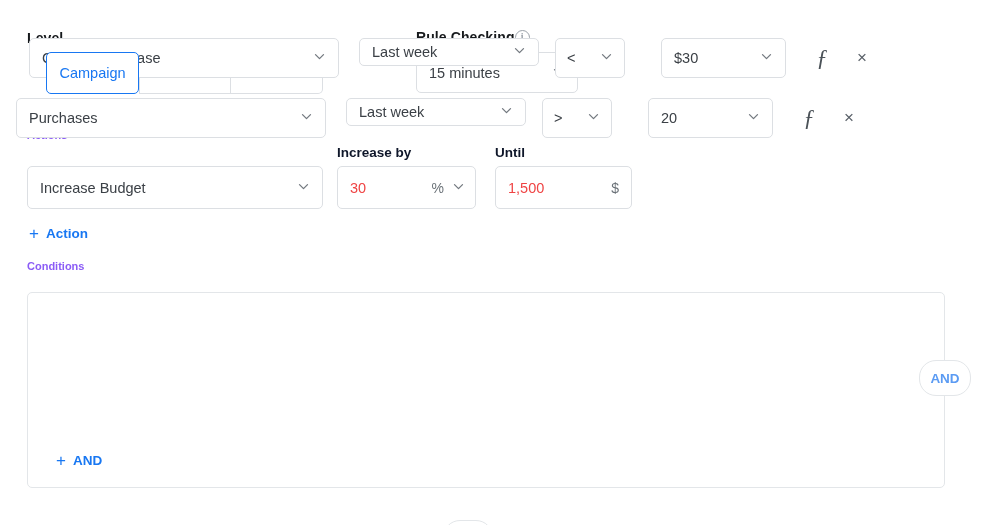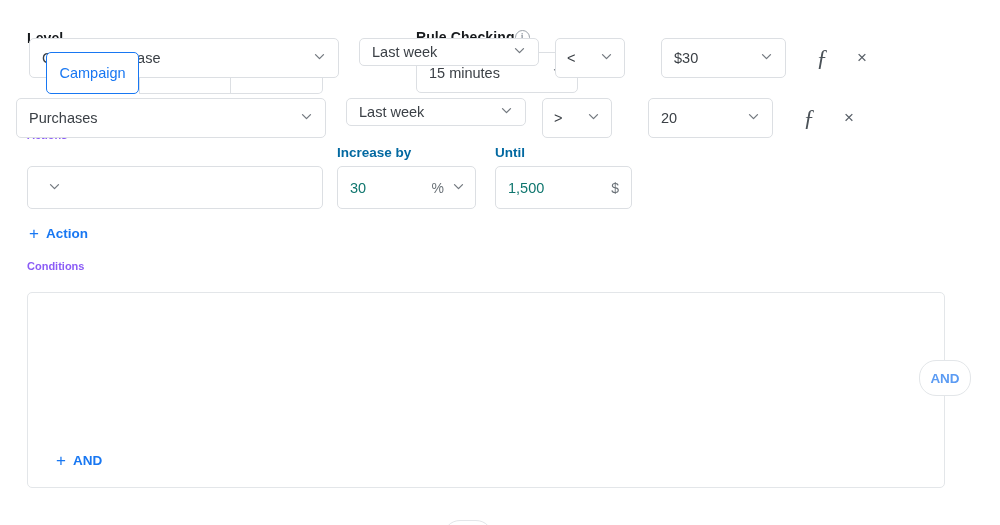--- a/index.html
+++ b/index.html
@@ -15,21 +15,21 @@
 
   .section-label {
     font-size: 14px;
     font-weight: bold;
     color: #16191c;
     letter-spacing: .1px;
   }
   .field-label {
     font-size: 13.5px;
     font-weight: bold;
-    color: #0369a1;
+    color: #0f172a;
   }
   .section-title {
     font-size: 11px;
     font-weight: bold;
     color: #8b5cf6;
   }
 
   
   #level-label { position: absolute; left: 27px; top: 30px; }
   .segmented {
@@ -86,21 +86,21 @@
     border-radius: 5px;
     display: flex;
     align-items: center;
     padding: 0 12px;
     font-size: 14.5px;
     color: #3b4046;
     cursor: pointer;
     position: absolute;
   }
   .ctl .txt { flex: 1 1 auto; white-space: nowrap; overflow: hidden; }
-  .ctl .txt.num { color: #0f766e; }
+  .ctl .txt.num { color: #ef4444; }
   .chev { flex: 0 0 auto; margin-left: 8px; opacity: .85; }
   .suffix { flex: 0 0 auto; color: #6b7278; font-size: 14px; margin-left: 6px; }
 
   
   #actions-title { position: absolute; left: 27px; top: 129px; }
   #action-type-select { left: 27px; top: 166px; width: 296px; height: 43px; }
   #increase-by-label { position: absolute; left: 337px; top: 145px; }
   #increase-by-field  { left: 337px; top: 166px; width: 139px; height: 43px; padding-right: 10px; }
   #until-label { position: absolute; left: 495px; top: 145px; }
   #until-field { left: 495px; top: 166px; width: 137px; height: 43px; gap: 24px; }
@@ -205,20 +205,21 @@
     <span class="chev">
       <svg width="13" height="13" viewBox="0 0 13 13">
           <path d="M2.5 4.6 L6.5 8.6 L10.5 4.6" fill="none" stroke="#5a6169" stroke-width="1.3" stroke-linecap="round" stroke-linejoin="round"></path>
         </svg>
     </span>
   </div>
 
   <div class="section-title" id="actions-title">Actions</div>
 
   <div class="ctl" id="action-type-select">
+    <span class="txt">Increase Budget</span>
     <span class="chev">
       <svg width="13" height="13" viewBox="0 0 13 13">
           <path d="M2.5 4.6 L6.5 8.6 L10.5 4.6" fill="none" stroke="#5a6169" stroke-width="1.3" stroke-linecap="round" stroke-linejoin="round"></path>
         </svg>
     </span>
   </div>
 
   <div class="field-label" id="increase-by-label">Increase by</div>
   <div class="ctl" id="increase-by-field">
     <span class="txt num">30</span>

